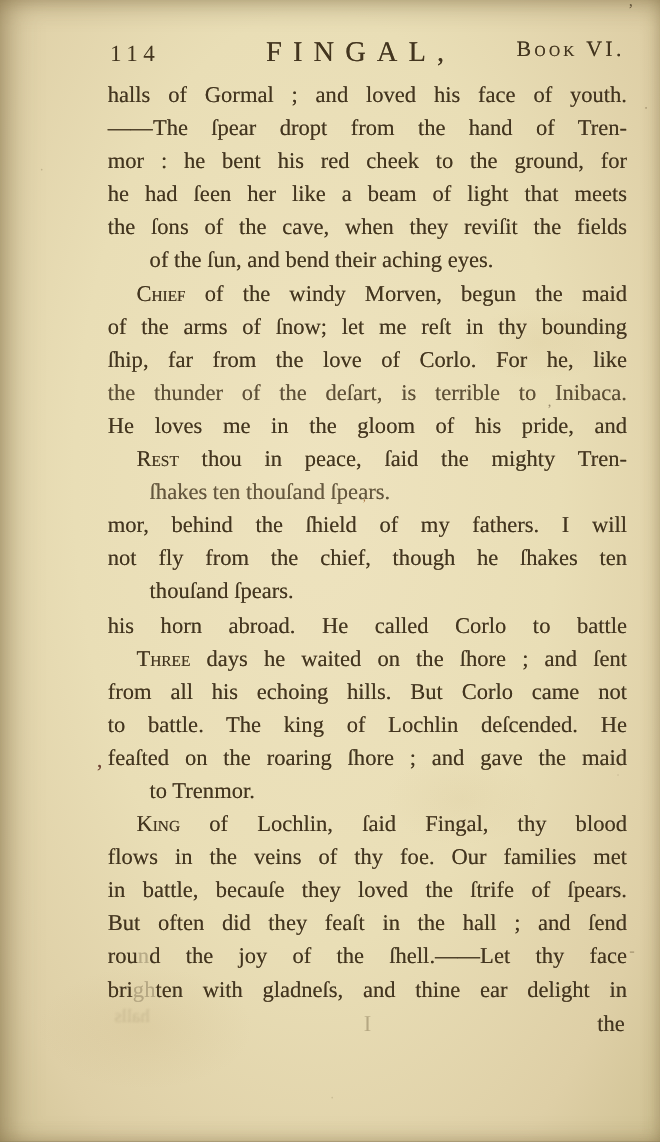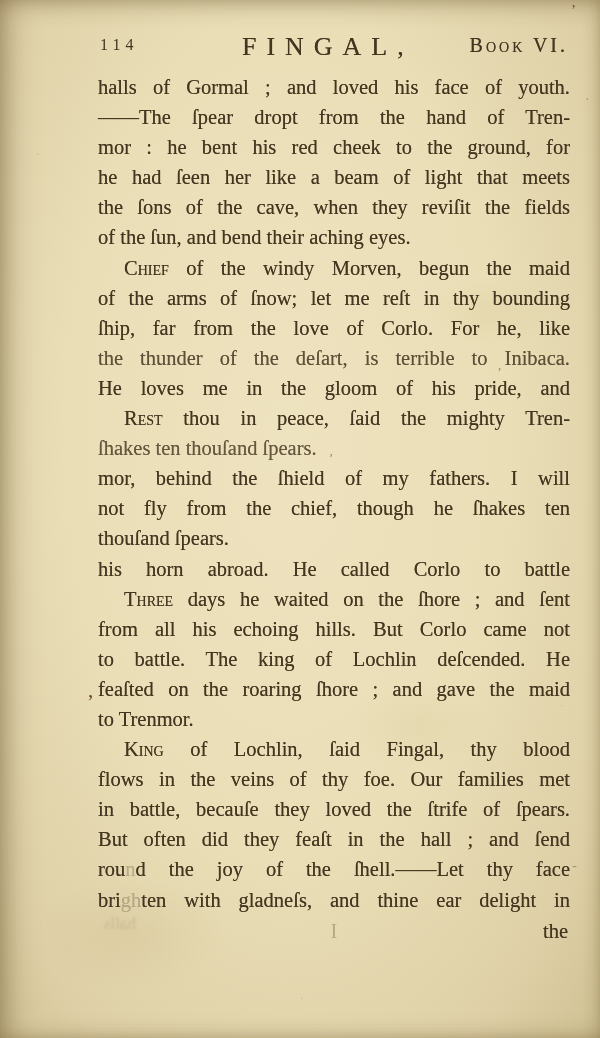--- a/index.html
+++ b/index.html
@@ -18,21 +18,21 @@
       inset 0 12px 26px -12px rgba(110,90,50,0.45),
       inset -8px 0 18px -10px rgba(110,90,50,0.35),
       inset 0 -10px 20px -12px rgba(120,100,60,0.3);
     color:#43351f;
   }
   .running-head{
     position:absolute;left:98px;top:26px;width:470px;height:36px;
   }
   .pagenum{
     position:absolute;left:2px;top:10px;
-    font-size:16px;letter-spacing:5px;text-align:center;
+    font-size:21px;letter-spacing:5px;text-align:center;
   }
   .head-title{
     position:absolute;left:50%;top:6px;transform:translateX(-53%);
     font-size:26px;letter-spacing:10px;white-space:nowrap;
     text-shadow:0 0 0.5px rgba(60,45,25,0.7);
   }
   .head-book{
     position:absolute;right:0;top:8px;
     font-size:20px;letter-spacing:3px;white-space:nowrap;
     text-shadow:0 0 0.5px rgba(60,45,25,0.7);
@@ -40,21 +40,21 @@
   .sc{font-variant:small-caps;}
   .textblock{
     position:absolute;left:98px;top:72px;width:472px;
   }
   .line{
     font-size:20.5px;line-height:30.1px;
     text-align:justify;text-align-last:justify;
     white-space:normal;
     text-shadow:0 0 0.55px rgba(62,48,28,0.65);
   }
-  .line.end{text-align-last:left;}
+  .line.end{text-align-last:left;margin-left:38px;}
   .line.indent{text-indent:26px;}
   .fade{opacity:0.28;}
   .catchline{
     position:absolute;left:98px;top:916px;width:472px;height:32px;
     font-size:20.5px;line-height:30px;
   }
   .signature{
     position:absolute;left:50%;transform:translateX(-50%);
     opacity:0.4;filter:blur(0.4px);color:#6e5e3e;
   }

